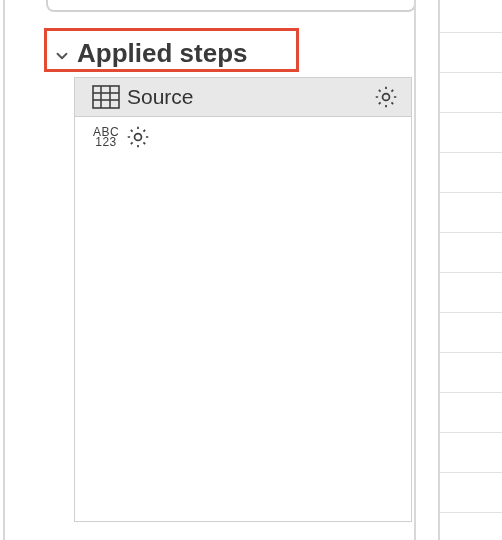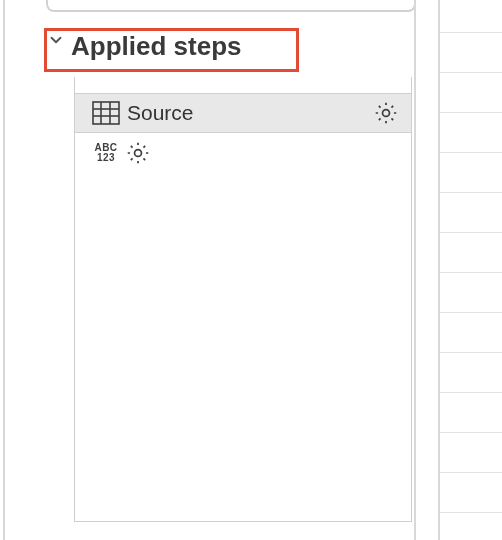--- a/index.html
+++ b/index.html
@@ -41,21 +41,22 @@
     background: #fff;
   }
   .section-header {
     position: absolute;
     left: 20px;
     top: 28px;
     width: 255px;
     height: 44px;
     border: 3px solid #e24a33;
     display: flex;
-    align-items: flex-start;
+    align-items: flex-end;
+    padding-left: 6px;
     cursor: pointer;
   }
   .chevron svg { width: 18px; height: 18px; stroke: #555; }
   .section-title {
     font-size: 26px;
     font-weight: 600;
     color: #3a3a3a;
     margin-left: 6px;
   }
   .steps-list {
@@ -73,21 +74,20 @@
     align-items: center;
     height: 40px;
     padding: 0 10px 0 14px;
     cursor: pointer;
     border-bottom: 1px solid transparent;
   }
   .step-row.selected {
     background: #e8e8e8;
     border-top: 1px solid #cfcfcf;
     border-bottom: 1px solid #cfcfcf;
-    margin-top: 16px;
   }
   .step-icon {
     width: 34px;
     height: 30px;
     display: flex;
     align-items: center;
     justify-content: center;
     flex-shrink: 0;
   }
   .step-icon svg { stroke: #3f3f3f; fill: none; }
@@ -105,23 +105,23 @@
     height: 30px;
     display: flex;
     align-items: center;
     justify-content: center;
     flex-shrink: 0;
     cursor: pointer;
   }
   .gear-btn svg { stroke: #3f3f3f; fill: none; }
   .abc123 {
     font-family: "Segoe UI", sans-serif;
-    font-size: 10px;
+    font-size: 12px;
     line-height: 10px;
-    font-weight: 700;
+    font-weight: 400;
     color: #3f3f3f;
     text-align: center;
     letter-spacing: 0.5px;
   }
   
   .grid-area {
     position: absolute;
     left: 414px;
     top: 0;
     width: 88px;

